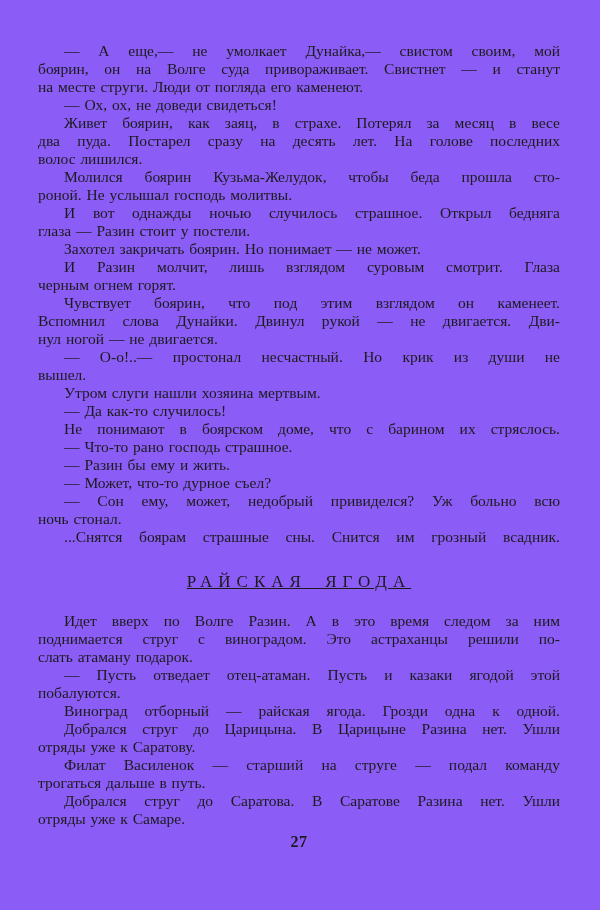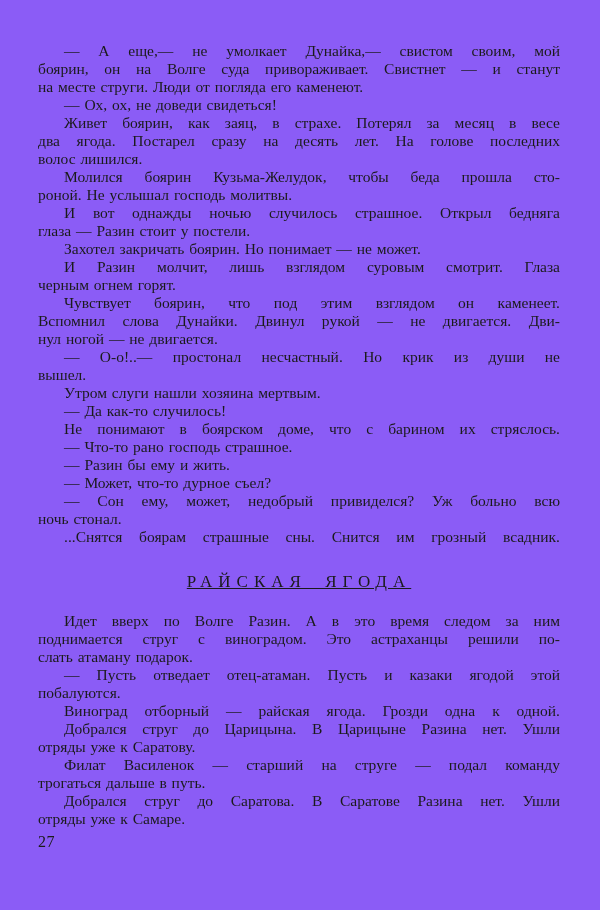--- a/index.html
+++ b/index.html
@@ -42,37 +42,38 @@
     line-height: 18px;
     text-align: center;
     font-size: 17px;
     font-weight: normal;
     letter-spacing: 6px;
     word-spacing: 8px;
     text-decoration: underline;
   }
   .page-number {
     margin-top: 5px;
+    text-align: center;
     font-size: 16px;
-    font-weight: normal;
+    font-weight: bold;
     letter-spacing: 0.5px;
   }
 </style>
 </head>
 <body>
 
 <div class="page">
   <div class="text-block">
     <div>
         <div class="line indent fill">— А еще,— не умолкает Дунайка,— свистом своим, мой</div>
         <div class="line fill">боярин, он на Волге суда привораживает. Свистнет — и станут</div>
         <div class="line">на месте струги. Люди от погляда его каменеют.</div>
         <div class="line indent">— Ох, ох, не доведи свидеться!</div>
         <div class="line indent fill">Живет боярин, как заяц, в страхе. Потерял за месяц в весе</div>
-        <div class="line fill">два ягода. Постарел сразу на десять лет. На голове последних</div>
+        <div class="line fill">два пуда. Постарел сразу на десять лет. На голове последних</div>
         <div class="line">волос лишился.</div>
         <div class="line indent fill">Молился боярин Кузьма-Желудок, чтобы беда прошла сто-</div>
         <div class="line">роной. Не услышал господь молитвы.</div>
         <div class="line indent fill">И вот однажды ночью случилось страшное. Открыл бедняга</div>
         <div class="line">глаза — Разин стоит у постели.</div>
         <div class="line indent">Захотел закричать боярин. Но понимает — не может.</div>
         <div class="line indent fill">И Разин молчит, лишь взглядом суровым смотрит. Глаза</div>
         <div class="line">черным огнем горят.</div>
         <div class="line indent fill">Чувствует боярин, что под этим взглядом он каменеет.</div>
         <div class="line fill">Вспомнил слова Дунайки. Двинул рукой — не двигается. Дви-</div>

